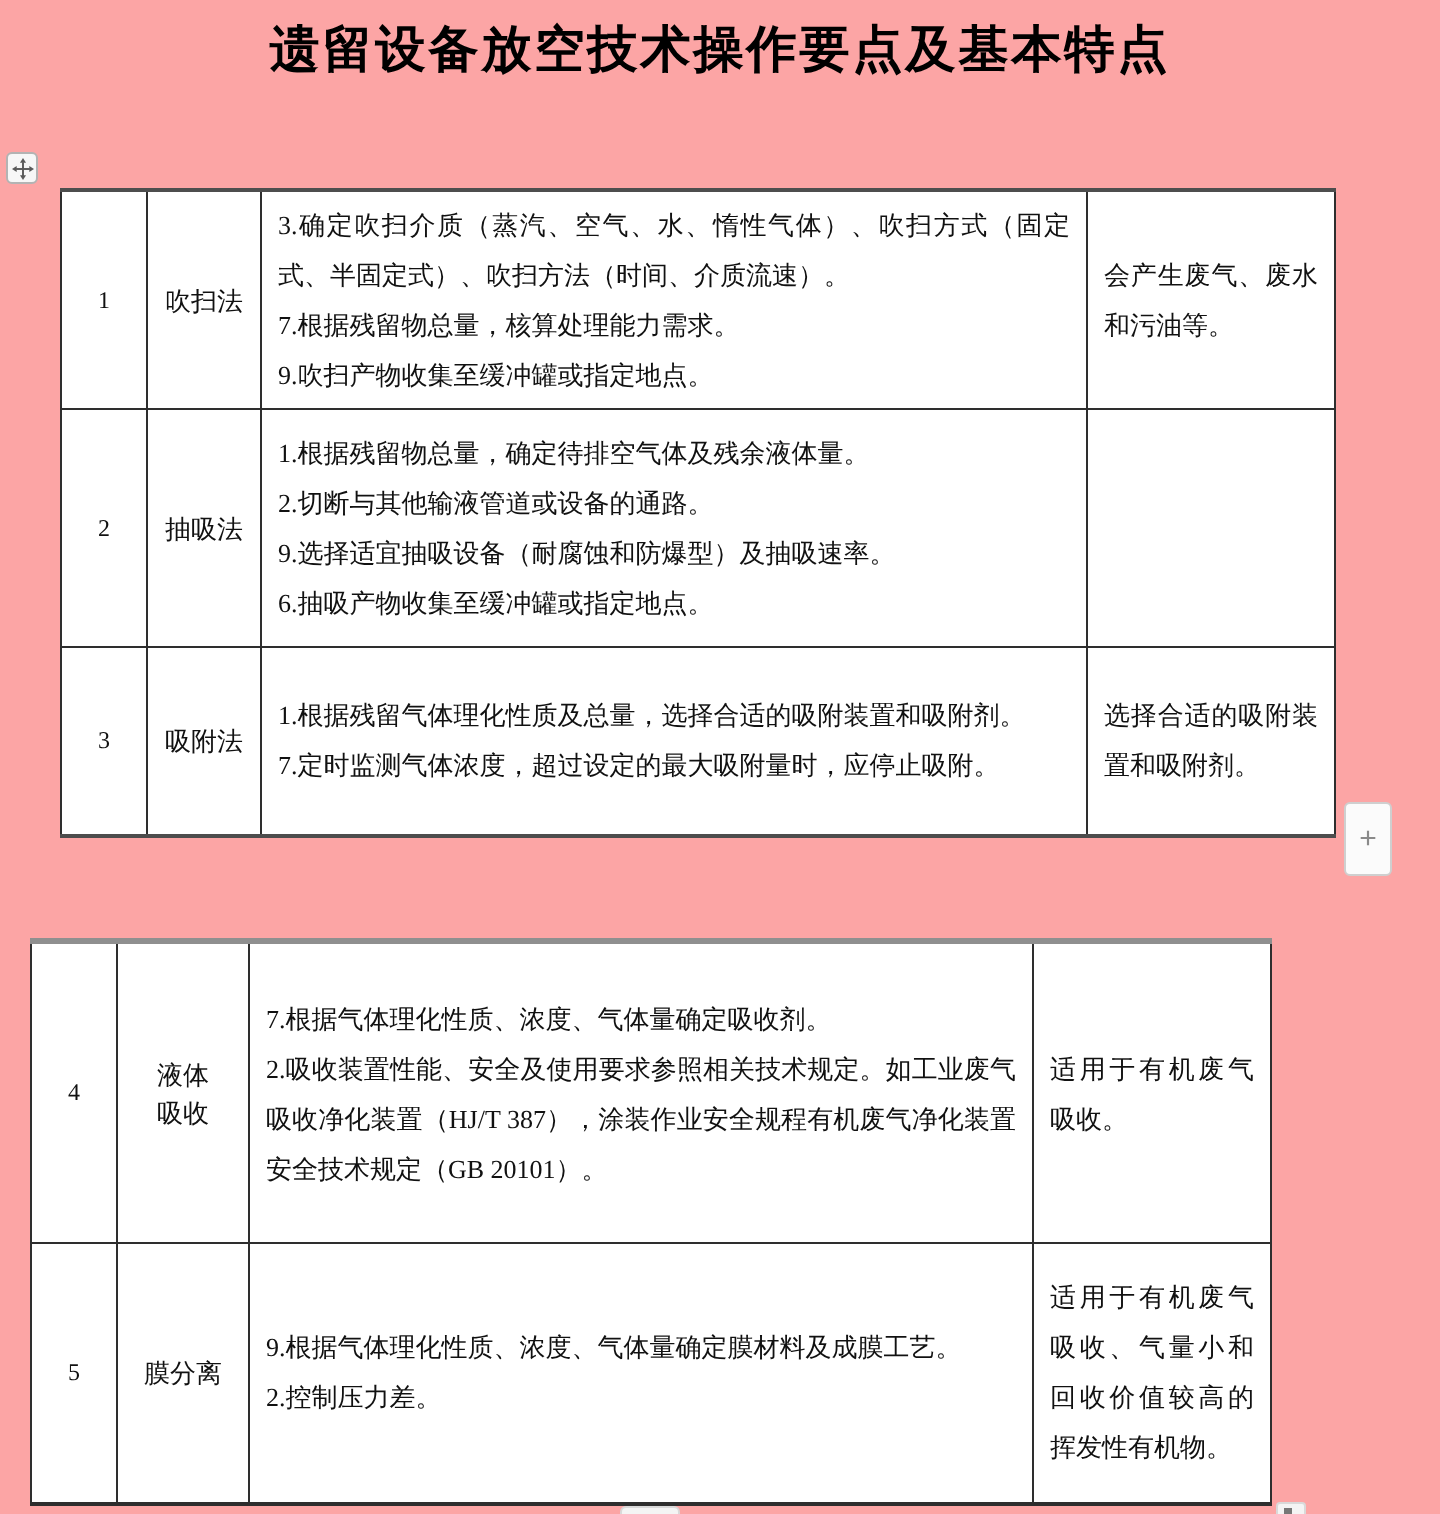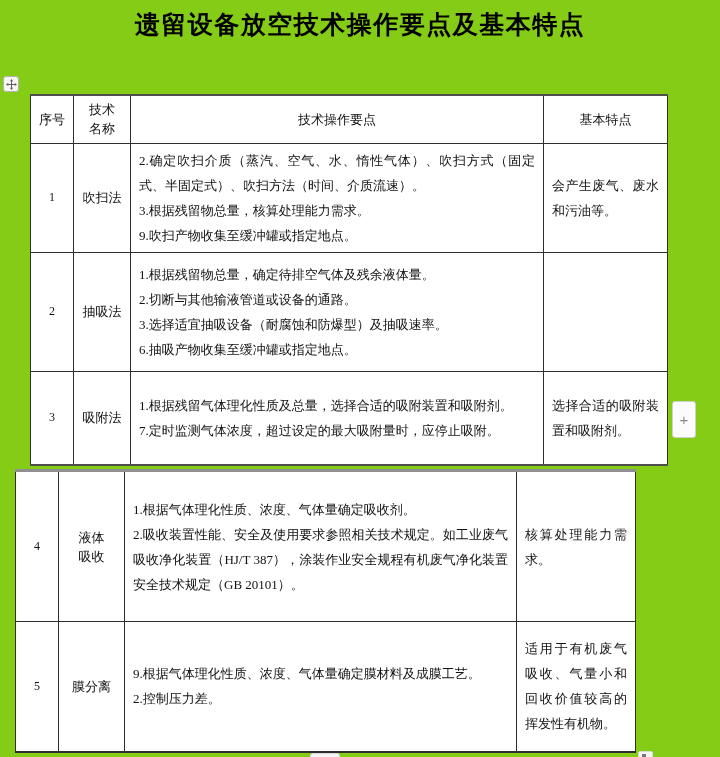--- a/index.html
+++ b/index.html
@@ -1,19 +1,19 @@
 <!DOCTYPE html>
 <html><head>
 <meta charset="utf-8">
 <style>
   html,body{margin:0;padding:0;background:#fff;}
   .page{
     position:relative;
     width:720px;height:757px;
-    background:#84cc16;
+    background:#fca5a5;
     overflow:hidden;
     font-family:"Liberation Serif","DejaVu Serif",serif;
     color:#111;
   }
   .title{
     position:absolute;
     left:0;top:8px;width:720px;
     margin:0;
     text-align:center;
     font-family:"Liberation Sans","DejaVu Sans",sans-serif;
@@ -105,44 +105,37 @@
   </div>
 
   <table class="t1">
     <colgroup>
         <col class="c1">
         <col class="c2">
         <col class="c3">
         <col class="c4">
       </colgroup>
     <tbody>
-      <tr class="hr">
-        <td class="center">序号</td>
-        <td class="center preline">技术
-名称</td>
-        <td class="center">技术操作要点</td>
-        <td class="center">基本特点</td>
-      </tr>
       <tr class="r1">
         <td class="seq">1</td>
         <td class="center">吹扫法</td>
         <td class="points">
-          <p>2.确定吹扫介质（蒸汽、空气、水、惰性气体）、吹扫方式（固定式、半固定式）、吹扫方法（时间、介质流速）。</p>
-          <p>3.根据残留物总量，核算处理能力需求。</p>
+          <p>3.确定吹扫介质（蒸汽、空气、水、惰性气体）、吹扫方式（固定式、半固定式）、吹扫方法（时间、介质流速）。</p>
+          <p>7.根据残留物总量，核算处理能力需求。</p>
           <p>9.吹扫产物收集至缓冲罐或指定地点。</p>
         </td>
         <td class="feature">会产生废气、废水和污油等。</td>
       </tr>
       <tr class="r2">
         <td class="seq">2</td>
         <td class="center">抽吸法</td>
         <td class="points">
           <p>1.根据残留物总量，确定待排空气体及残余液体量。</p>
           <p>2.切断与其他输液管道或设备的通路。</p>
-          <p>3.选择适宜抽吸设备（耐腐蚀和防爆型）及抽吸速率。</p>
+          <p>9.选择适宜抽吸设备（耐腐蚀和防爆型）及抽吸速率。</p>
           <p>6.抽吸产物收集至缓冲罐或指定地点。</p>
         </td>
         <td class="feature"></td>
       </tr>
       <tr class="r3">
         <td class="seq">3</td>
         <td class="center">吸附法</td>
         <td class="points">
           <p>1.根据残留气体理化性质及总量，选择合适的吸附装置和吸附剂。</p>
           <p>7.定时监测气体浓度，超过设定的最大吸附量时，应停止吸附。</p>
@@ -162,24 +155,24 @@
         <col class="c2">
         <col class="c3">
         <col class="c4">
       </colgroup>
     <tbody>
       <tr class="r4">
         <td class="seq">4</td>
         <td class="center preline">液体
 吸收</td>
         <td class="points">
-          <p>1.根据气体理化性质、浓度、气体量确定吸收剂。</p>
+          <p>7.根据气体理化性质、浓度、气体量确定吸收剂。</p>
           <p>2.吸收装置性能、安全及使用要求参照相关技术规定。如工业废气吸收净化装置（HJ/T 387），涂装作业安全规程有机废气净化装置安全技术规定（GB 20101）。</p>
         </td>
-        <td class="feature">核算处理能力需求。</td>
+        <td class="feature">适用于有机废气吸收。</td>
       </tr>
       <tr class="r5">
         <td class="seq">5</td>
         <td class="center">膜分离</td>
         <td class="points">
           <p>9.根据气体理化性质、浓度、气体量确定膜材料及成膜工艺。</p>
           <p>2.控制压力差。</p>
         </td>
         <td class="feature">适用于有机废气吸收、气量小和回收价值较高的挥发性有机物。</td>
       </tr>

